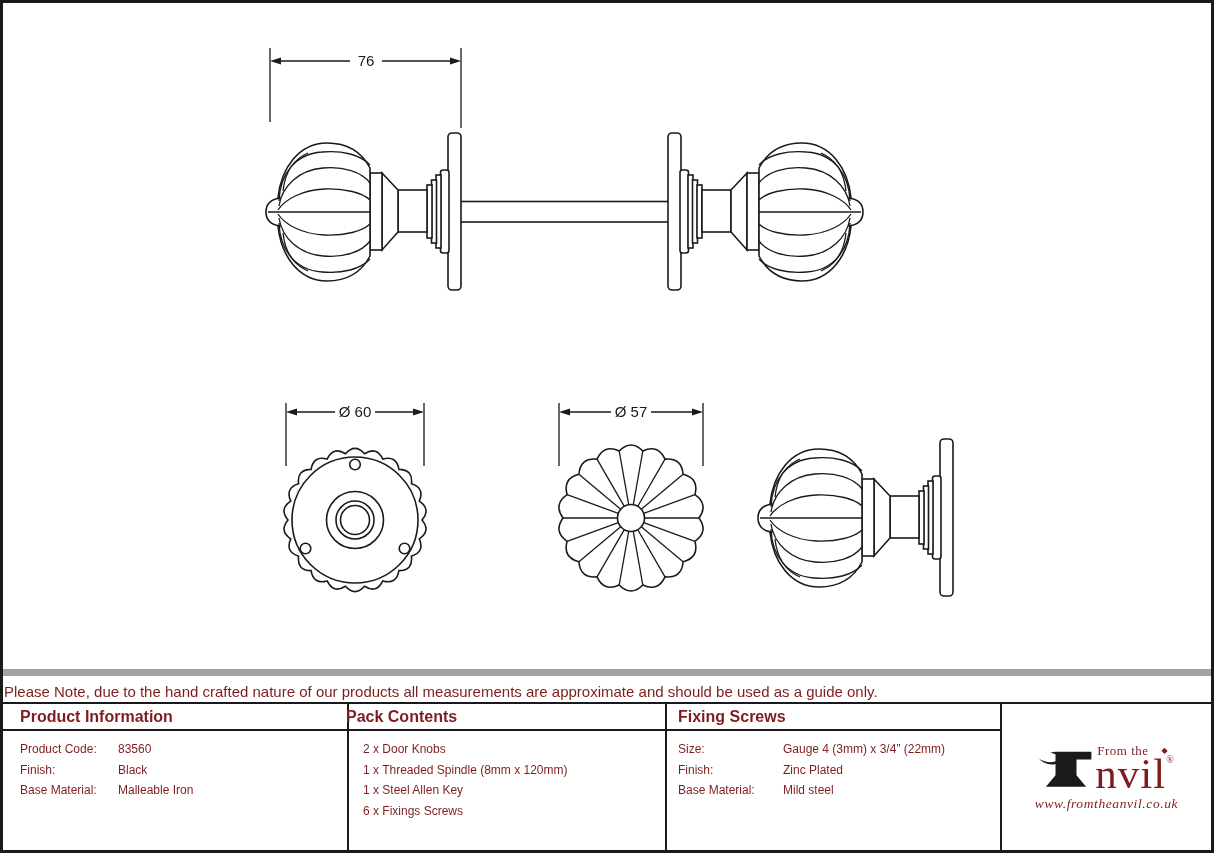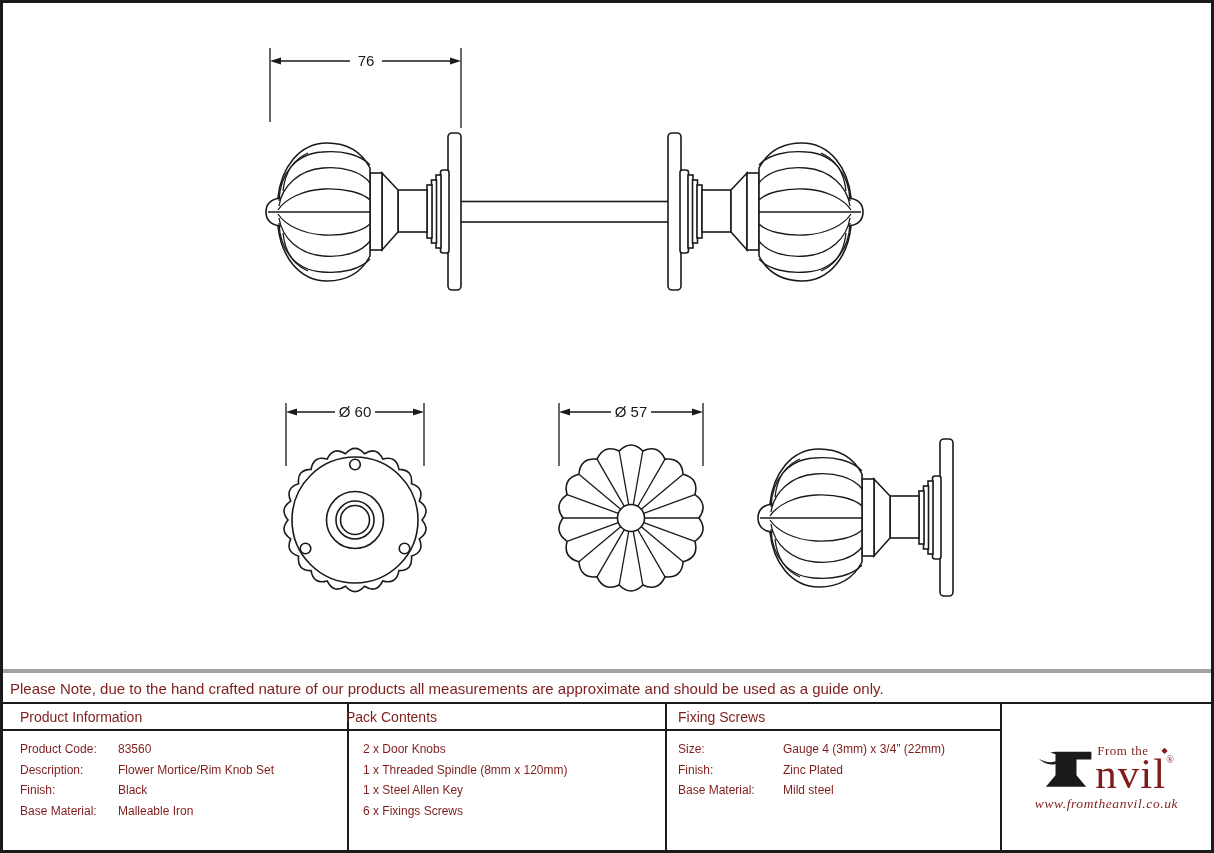--- a/index.html
+++ b/index.html
@@ -6,25 +6,25 @@
   .sheet{position:relative;width:1214px;height:853px;background:#fff;margin:0 auto;
          font-family:"Liberation Sans",sans-serif;color:#7f1d1d;overflow:hidden;}
   .frame{position:absolute;inset:0;border:3px solid #1a1a1a;pointer-events:none;}
   svg{position:absolute;left:0;top:0;}
   .ln{stroke:#1a1a1a;stroke-width:1.6;fill:none;}
   .wfill{stroke:#1a1a1a;stroke-width:1.6;fill:#fff;}
   .thin{stroke:#1a1a1a;stroke-width:1.3;fill:none;}
   .arr{fill:#1a1a1a;stroke:none;}
   .dim{font:15px "Liberation Sans",sans-serif;fill:#1a1a1a;text-anchor:middle;}
   .noterow{position:absolute;left:3px;top:669px;width:1208px;height:35px;box-sizing:border-box;
-           border-top:4px solid #a3a3a3;border-bottom:2px solid #1a1a1a;
-           line-height:31px;padding-left:7px;font-size:15px;}
+           border-top:7px solid #a3a3a3;border-bottom:2px solid #1a1a1a;
+           line-height:31px;padding-left:1px;font-size:15px;}
   .vline{position:absolute;top:704px;height:146px;width:2px;background:#1a1a1a;}
   .hline-head{position:absolute;top:729px;left:3px;width:997px;height:2px;background:#1a1a1a;}
-  .thead{position:absolute;top:705px;height:24px;line-height:24px;font-size:14px;}
+  .thead{position:absolute;top:705px;height:24px;line-height:24px;font-size:16px;font-weight:bold;}
   .cellcol{position:absolute;top:739px;font-size:12px;}
   .kv{display:flex;height:20.5px;line-height:20.5px;}
   .kv .k{flex:0 0 auto;}
   .col1 .k{width:98px;}
   .col3 .k{width:105px;}
   .pack div{height:20.5px;line-height:20.5px;}
   .logo-cell{position:absolute;left:1002px;top:706px;width:209px;height:144px;
              display:flex;flex-direction:column;align-items:center;justify-content:center;
              font-family:"Liberation Serif",serif;}
   .logo-row{display:flex;align-items:flex-end;}
@@ -152,24 +152,20 @@
   <div class="thead" style="left:20px">Product Information</div>
   <div class="thead" style="left:346px">Pack Contents</div>
   <div class="thead" style="left:678px">Fixing Screws</div>
 
   <div class="cellcol col1" style="left:20px">
     <div class="kv">
       <span class="k">Product Code:</span>
       <span class="v">83560</span>
     </div>
     <div class="kv">
-      <span class="k">Description:</span>
-      <span class="v">Flower Mortice/Rim Knob Set</span>
-    </div>
-    <div class="kv">
       <span class="k">Finish:</span>
       <span class="v">Black</span>
     </div>
     <div class="kv">
       <span class="k">Base Material:</span>
       <span class="v">Malleable Iron</span>
     </div>
   </div>
 
   <div class="cellcol pack" style="left:363px">

